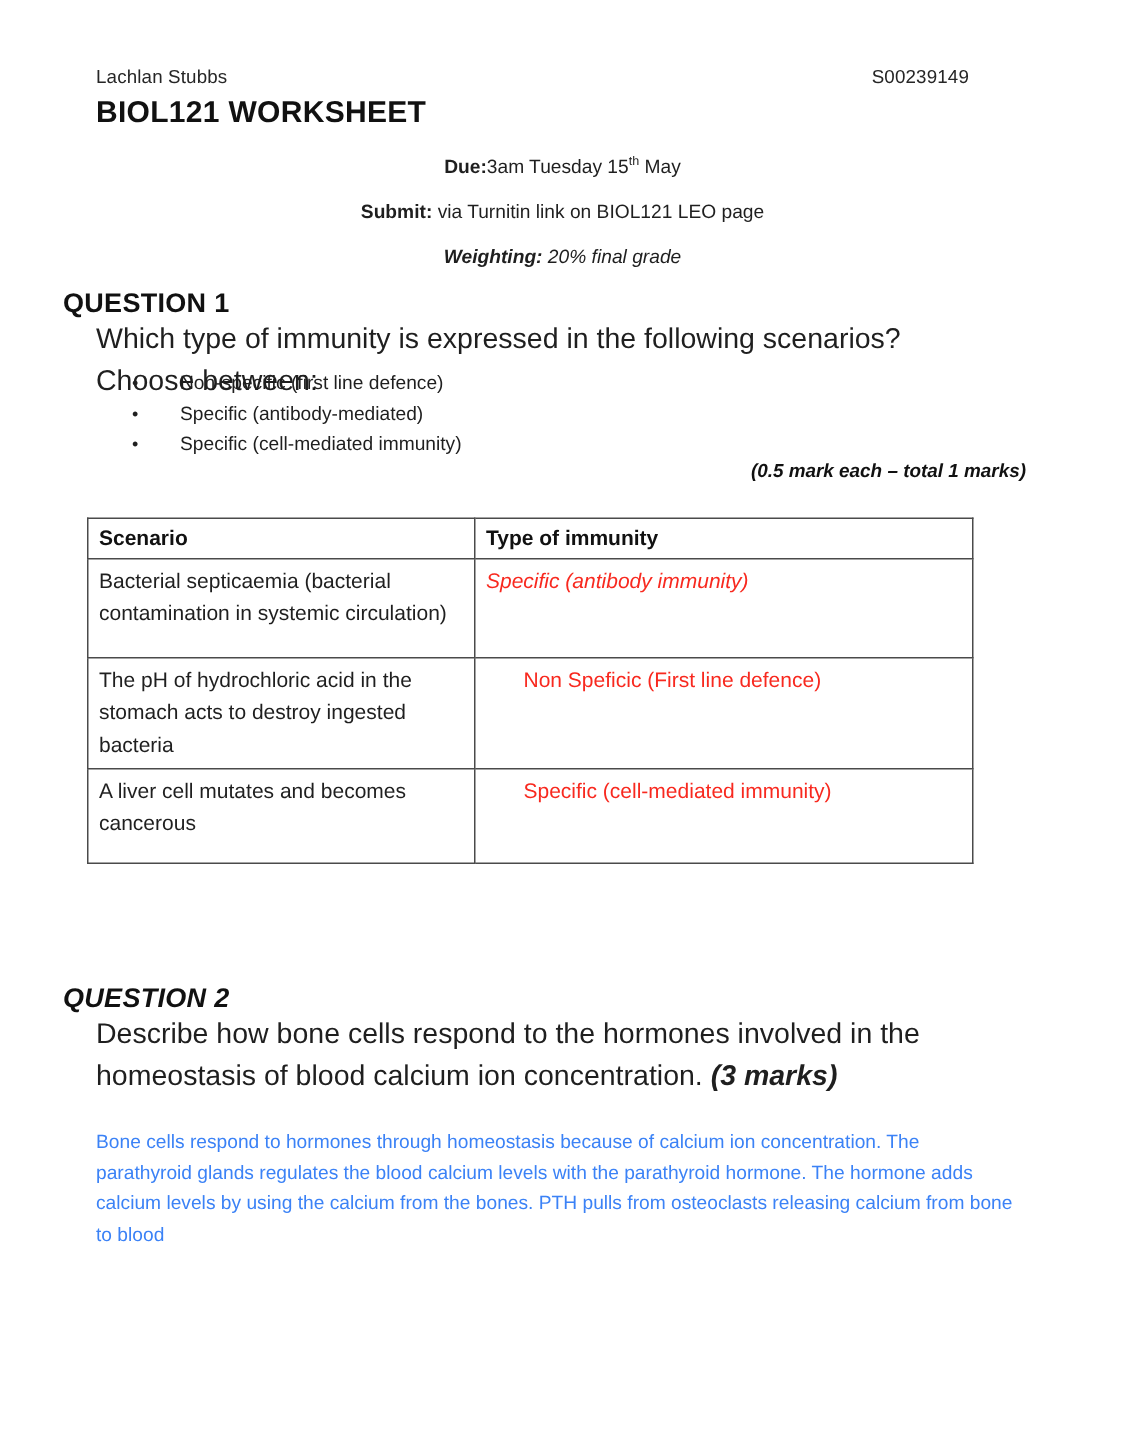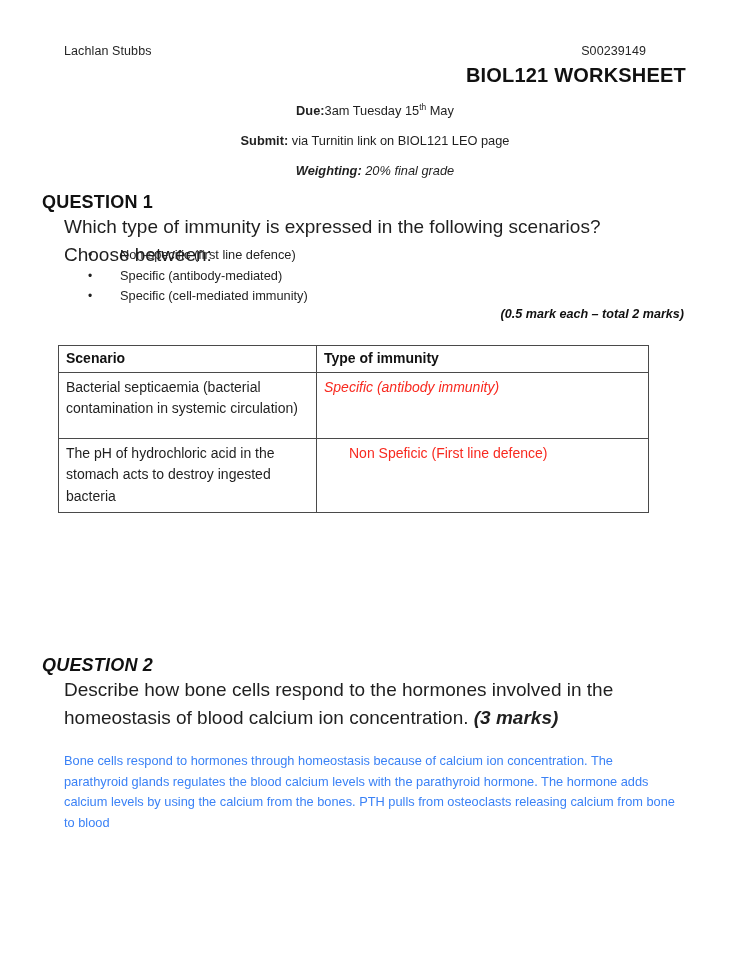--- a/index.html
+++ b/index.html
@@ -36,21 +36,21 @@
     color: #262626;
   }
   .hdr-name { letter-spacing: .1px; }
   .hdr-id { letter-spacing: .1px; }
 
   .doc-title {
     position: absolute;
     left: 64px;
     top: 64px;
     width: 622px;
-    text-align: right;
+    text-align: left;
     font-size: 20px;
     font-weight: bold;
     letter-spacing: .2px;
     color: #111;
   }
 
   .center-line {
     position: absolute;
     left: 64px;
     width: 622px;
@@ -218,21 +218,21 @@
     <li>
       <span class="bullet-dot">•</span>
       <span>Specific (antibody-mediated)</span>
     </li>
     <li>
       <span class="bullet-dot">•</span>
       <span>Specific (cell-mediated immunity)</span>
     </li>
   </ul>
 
-  <div class="marks-right">(0.5 mark each – total 2 marks)</div>
+  <div class="marks-right">(0.5 mark each – total 1 marks)</div>
 
   <div class="tbl-wrap">
     <table class="scenario-table">
       <colgroup>
         <col class="c-scenario">
         <col class="c-type">
       </colgroup>
       <thead>
         <tr>
           <th>Scenario</th>
@@ -245,20 +245,26 @@
           <td>
             <span class="ans italic">Specific (antibody immunity)</span>
           </td>
         </tr>
         <tr style="height:66px">
           <td>The pH of hydrochloric acid in the stomach acts to destroy ingested bacteria</td>
           <td>
             <span class="ans indent">Non Speficic (First line defence)</span>
           </td>
         </tr>
+        <tr style="height:63px">
+          <td>A liver cell mutates and becomes cancerous</td>
+          <td>
+            <span class="ans indent">Specific (cell-mediated immunity)</span>
+          </td>
+        </tr>
       </tbody>
     </table>
   </div>
 
   <div class="q-heading" id="q2-heading">QUESTION 2</div>
 
   <div class="q-intro" id="q2-intro">
     <span>Describe how bone cells respond to the hormones involved in the homeostasis of blood calcium ion concentration. </span><span class="marks-inline">(3 marks)</span>
   </div>
 

